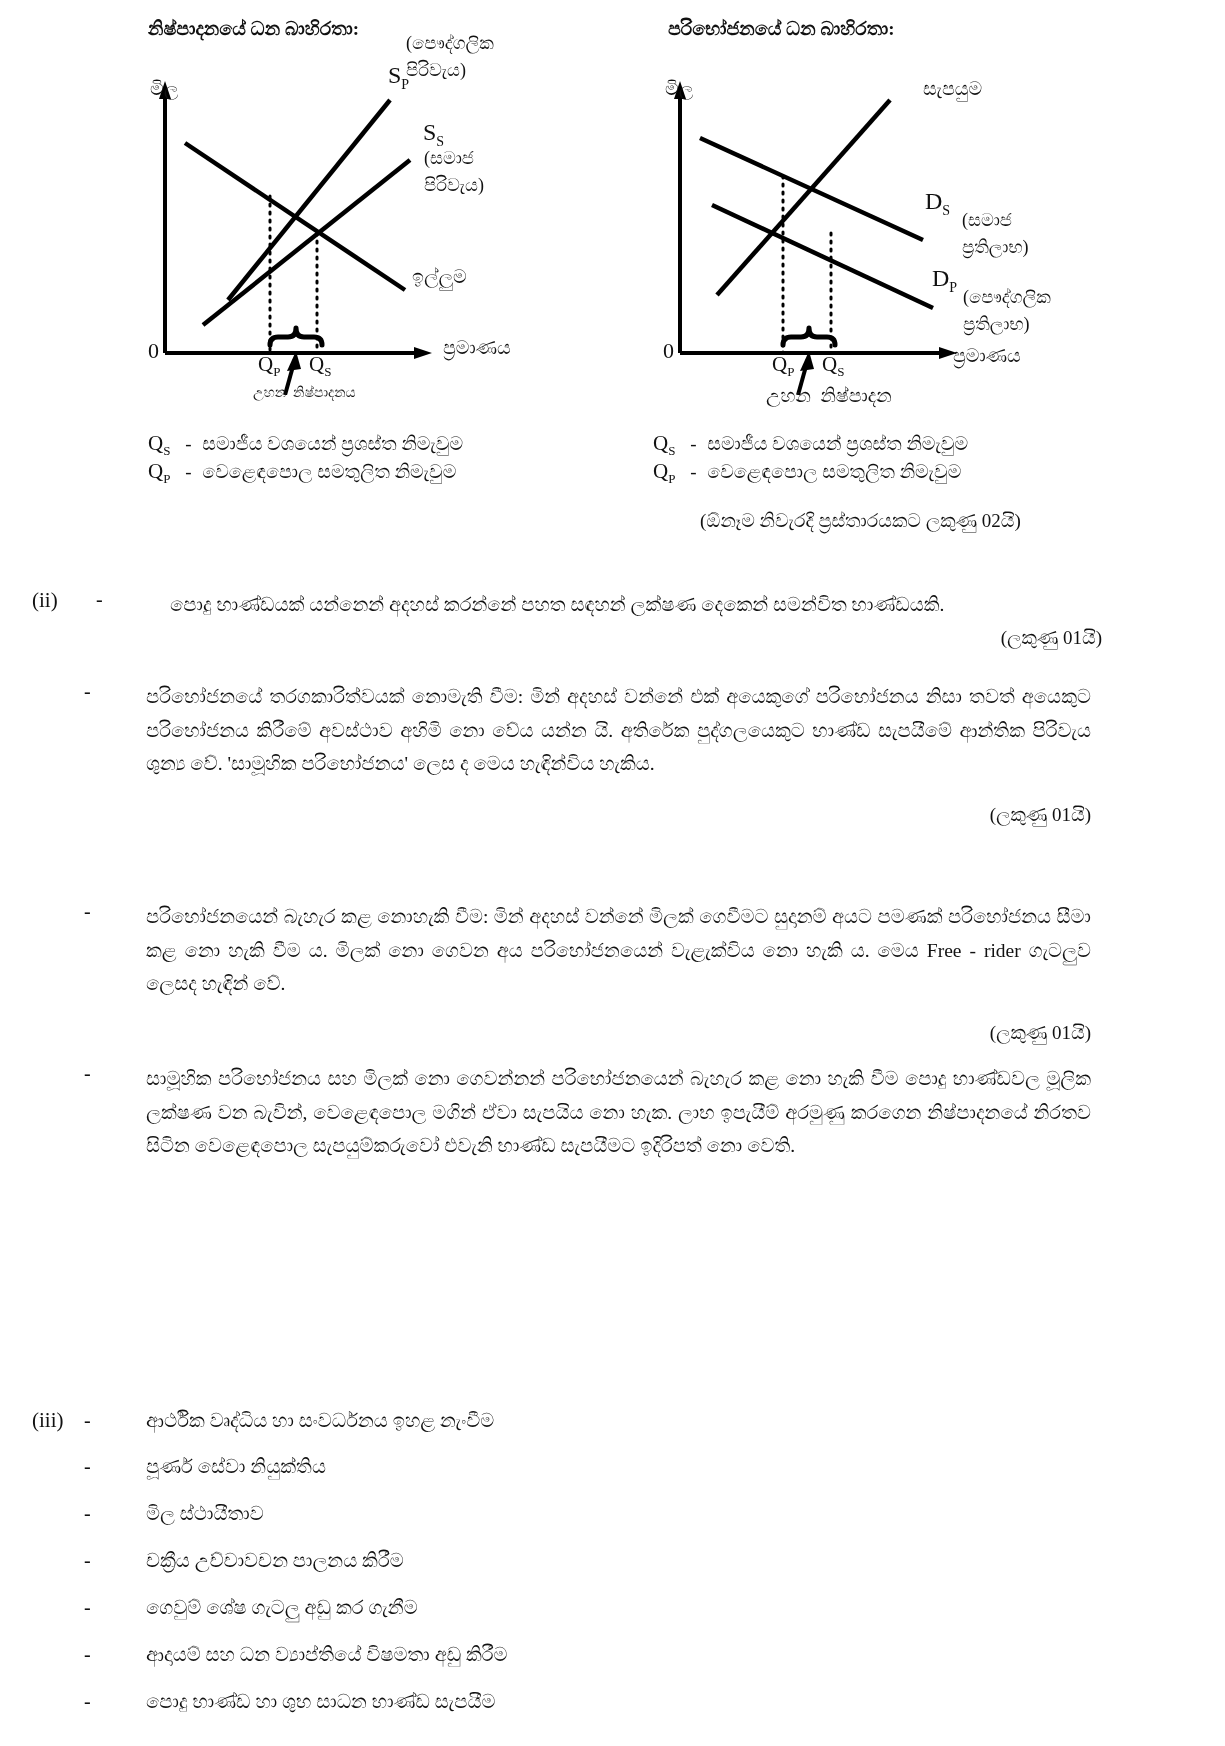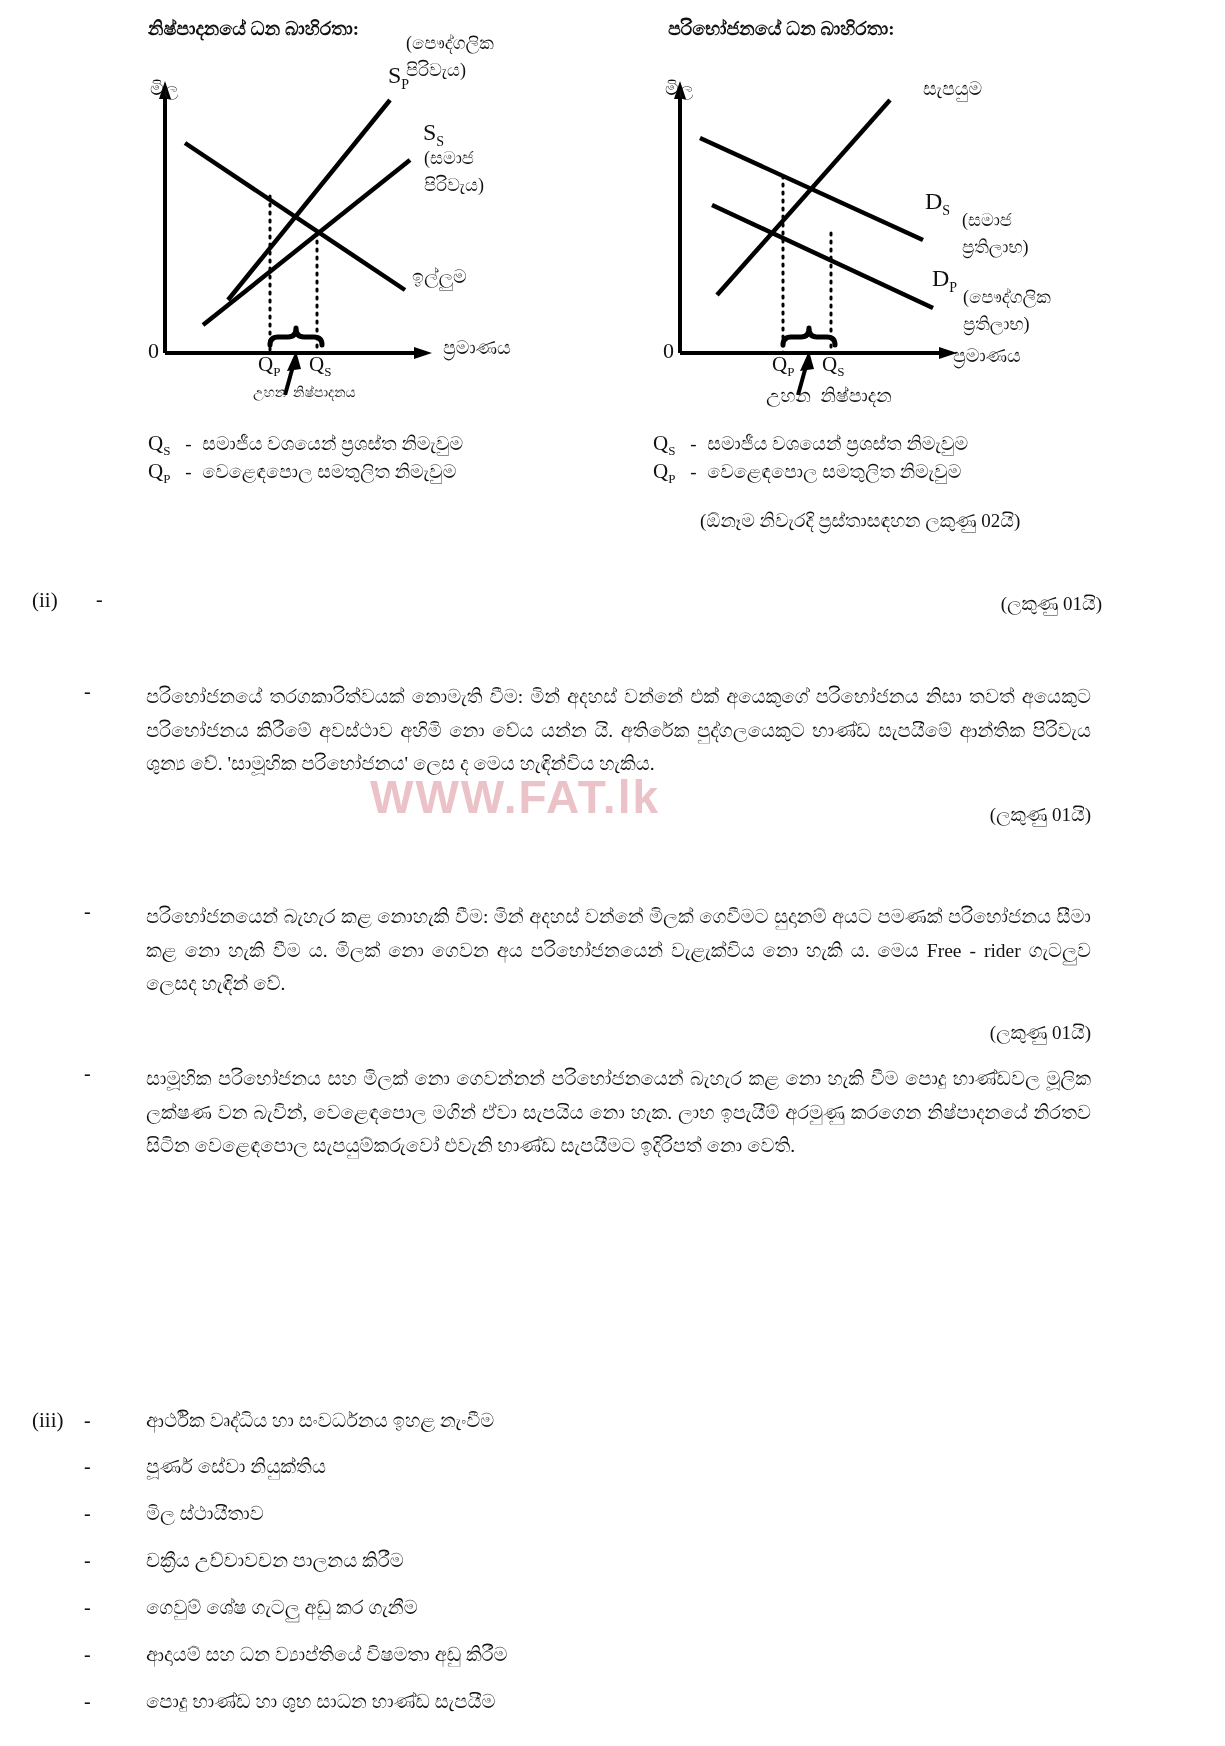--- a/index.html
+++ b/index.html
@@ -103,21 +103,20 @@
     font-size: 19.5px;
     font-family: "Liberation Serif", serif;
     white-space: nowrap;
   }
 </style>
 </head>
 <body>
 
 <div id="page">
 
-  <div id="watermark">WWW.FAT.lk</div>
 
   <div class="diagram-block" style="left:148px; top:18px;">
     <div class="diagram-title">නිෂ්පාදනයේ ධන බාහිරතා:</div>
   </div>
 
   <svg class="graph-svg" style="position:absolute; left:140px; top:55px;" width="400" height="340" viewBox="0 0 400 340">
 
     <line x1="25" y1="40" x2="25" y2="298" stroke="#000" stroke-width="4"></line>
     <polygon points="25,26 19,44 31,44" fill="#000"></polygon>
 
@@ -232,26 +231,27 @@
     <span class="qsym"><span>Q</span><sub>S</sub></span>
     <span style="margin-left:10px;">-</span>
     <span style="margin-left:6px;">සමාජීය වශයෙන් ප්‍රශස්ත නිමැවුම</span>
   </div>
   <div class="legend-line" style="position:absolute; left:653px; top:456px;">
     <span class="qsym"><span>Q</span><sub>P</sub></span>
     <span style="margin-left:10px;">-</span>
     <span style="margin-left:6px;">වෙළෙඳපොල සමතුලිත නිමැවුම</span>
   </div>
 
-  <div class="marks-note" style="left:700px; top:510px;">(ඕනෑම නිවැරදි ප්‍රස්තාසඳහන ලකුණු 02යි)</div>
+  <div class="marks-note" style="left:700px; top:510px;">(ඕනෑම නිවැරදි ප්‍රස්තාරයකට ලකුණු 02යි)</div>
 
   <div class="para-row" style="left:32px; top:588px; width:1070px;gap:12px;">
     <div class="roman-label">(ii)</div>
     <div class="dash-col">-</div>
     <div class="para-text" style="width:945px;">
+      <span>පොදු භාණ්ඩයක් යන්නෙන් අදහස් කරන්නේ පහත සඳහන් ලක්ෂණ දෙකෙන් සමන්විත භාණ්ඩයකි.</span>
       <span class="marks-inline">(ලකුණු 01යි)</span>
     </div>
   </div>
 
   <div class="para-row" style="left:32px; top:680px; width:1070px;">
     <div class="roman-label"></div>
     <div class="dash-col">-</div>
     <div class="para-text" style="width:945px;">
       <span>පරිභෝජනයේ තරගකාරිත්වයක් නොමැති වීම: මින් අදහස් වන්නේ එක් අයෙකුගේ පරිභෝජනය නිසා තවත් අයෙකුට පරිභෝජනය කිරීමේ අවස්ථාව අහිමි නො වේය යන්න යි. අතිරේක පුද්ගලයෙකුට භාණ්ඩ සැපයීමේ ආන්තික පිරිවැය ශුන්‍ය වේ. 'සාමූහික පරිභෝජනය' ලෙස ද මෙය හැඳින්විය හැකිය.</span>
       <span class="marks-inline" style="margin-top:18px;">(ලකුණු 01යි)</span>

